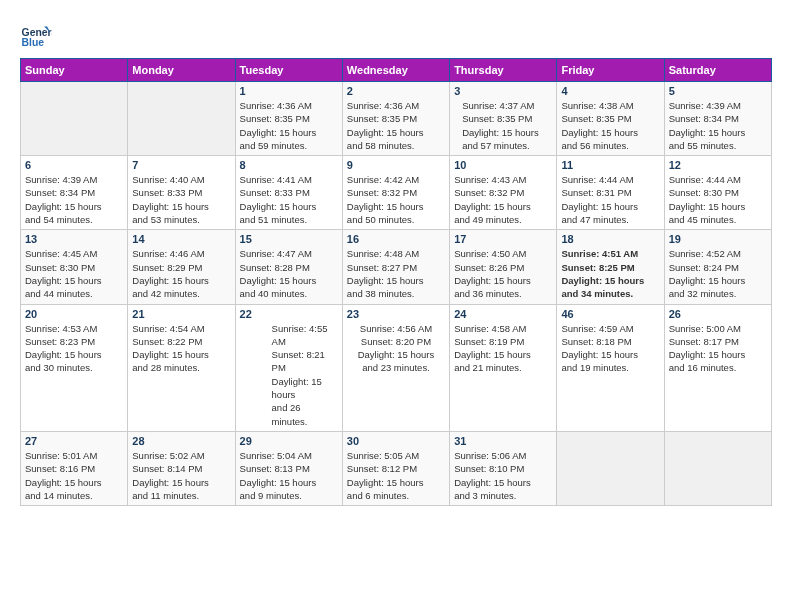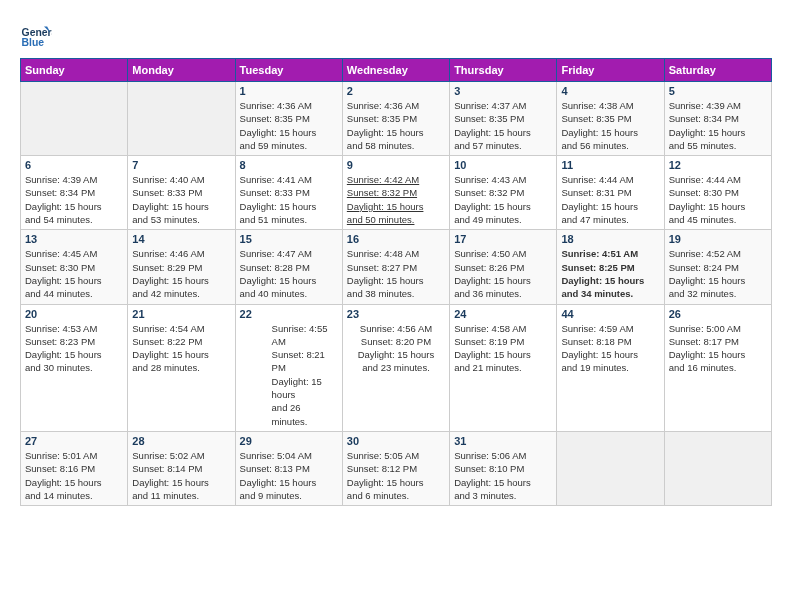--- a/index.html
+++ b/index.html
@@ -120,21 +120,21 @@
         </td>
         <td>
           <span class="day-num">2</span>
           <div class="day-detail" style="white-space: pre-line;">Sunrise: 4:36 AM
 Sunset: 8:35 PM
 Daylight: 15 hours
 and 58 minutes.</div>
         </td>
         <td>
           <span class="day-num">3</span>
-          <div class="day-detail" style="white-space: pre-line;">Sunrise: 4:37 AM
+          <div class="day-detail" style="white-space: pre-line; margin-left: 8px;">Sunrise: 4:37 AM
 Sunset: 8:35 PM
 Daylight: 15 hours
 and 57 minutes.</div>
         </td>
         <td>
           <span class="day-num">4</span>
           <div class="day-detail" style="white-space: pre-line;">Sunrise: 4:38 AM
 Sunset: 8:35 PM
 Daylight: 15 hours
 and 56 minutes.</div>
@@ -164,21 +164,21 @@
         </td>
         <td>
           <span class="day-num">8</span>
           <div class="day-detail" style="white-space: pre-line;">Sunrise: 4:41 AM
 Sunset: 8:33 PM
 Daylight: 15 hours
 and 51 minutes.</div>
         </td>
         <td>
           <span class="day-num">9</span>
-          <div class="day-detail" style="white-space: pre-line; text-decoration: underline;">Sunrise: 4:42 AM
+          <div class="day-detail" style="white-space: pre-line;">Sunrise: 4:42 AM
 Sunset: 8:32 PM
 Daylight: 15 hours
 and 50 minutes.</div>
         </td>
         <td>
           <span class="day-num">10</span>
           <div class="day-detail" style="white-space: pre-line;">Sunrise: 4:43 AM
 Sunset: 8:32 PM
 Daylight: 15 hours
 and 49 minutes.</div>
@@ -279,21 +279,21 @@
 and 23 minutes.</div>
         </td>
         <td>
           <span class="day-num">24</span>
           <div class="day-detail" style="white-space: pre-line;">Sunrise: 4:58 AM
 Sunset: 8:19 PM
 Daylight: 15 hours
 and 21 minutes.</div>
         </td>
         <td>
-          <span class="day-num">44</span>
+          <span class="day-num">46</span>
           <div class="day-detail" style="white-space: pre-line;">Sunrise: 4:59 AM
 Sunset: 8:18 PM
 Daylight: 15 hours
 and 19 minutes.</div>
         </td>
         <td>
           <span class="day-num">26</span>
           <div class="day-detail" style="white-space: pre-line;">Sunrise: 5:00 AM
 Sunset: 8:17 PM
 Daylight: 15 hours

